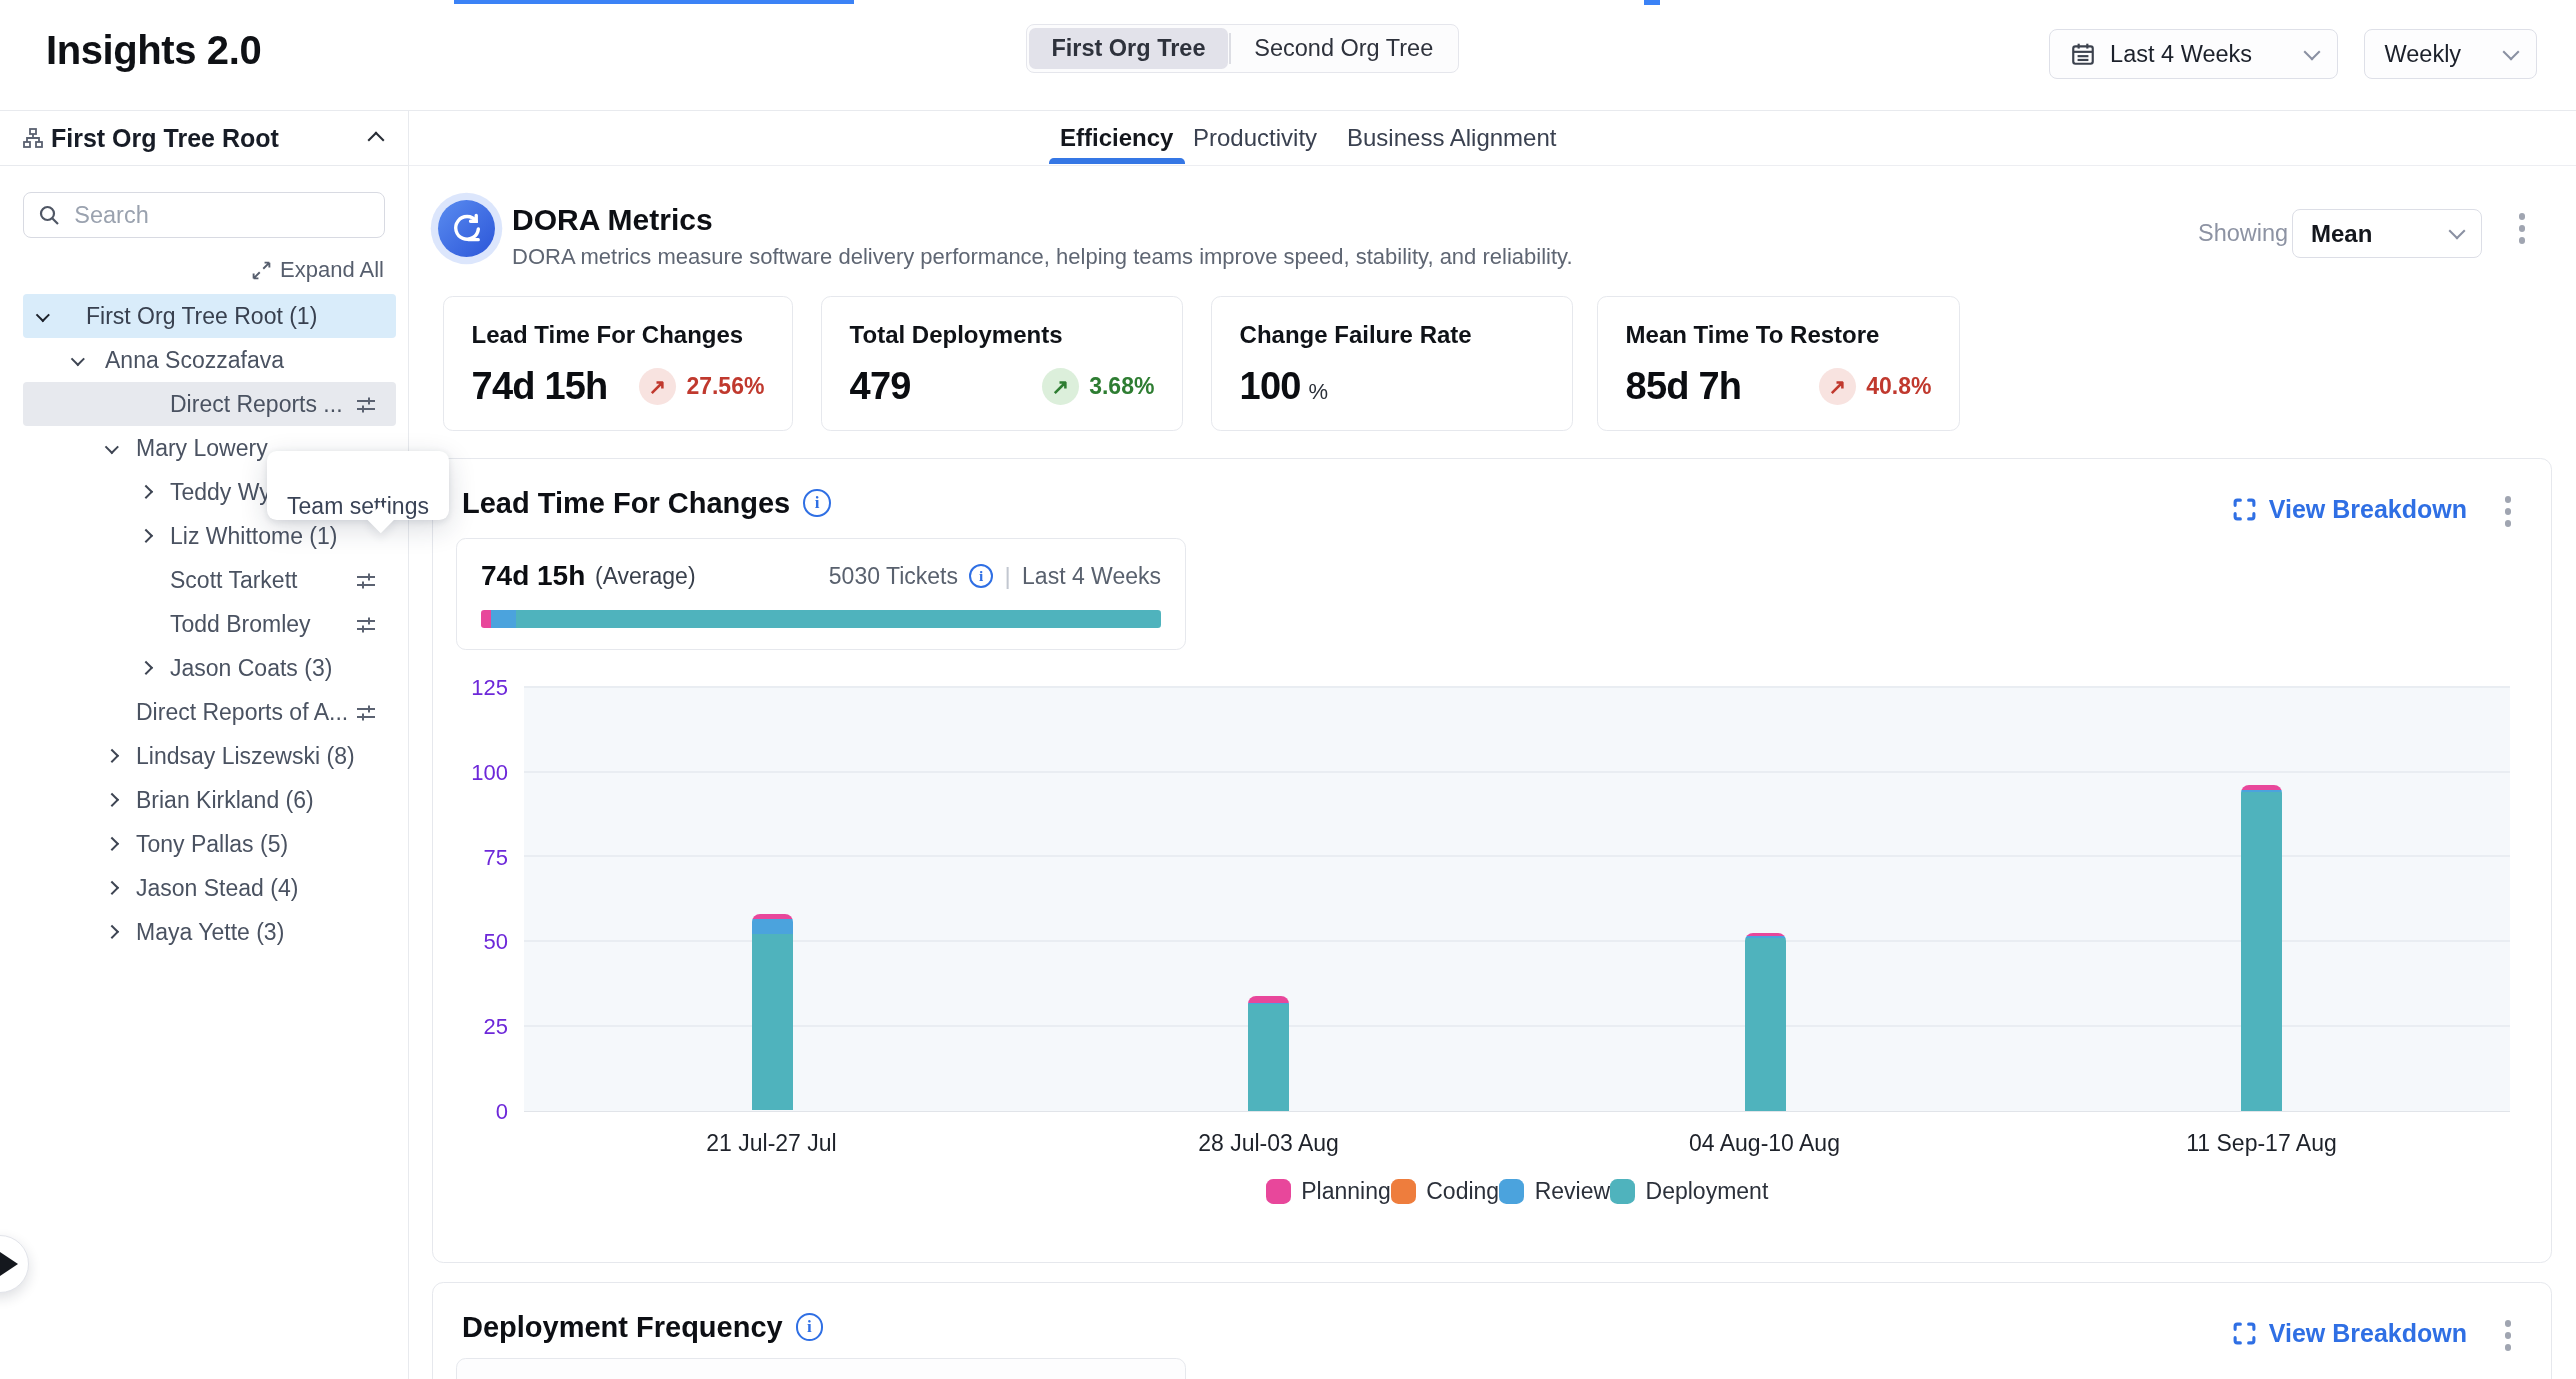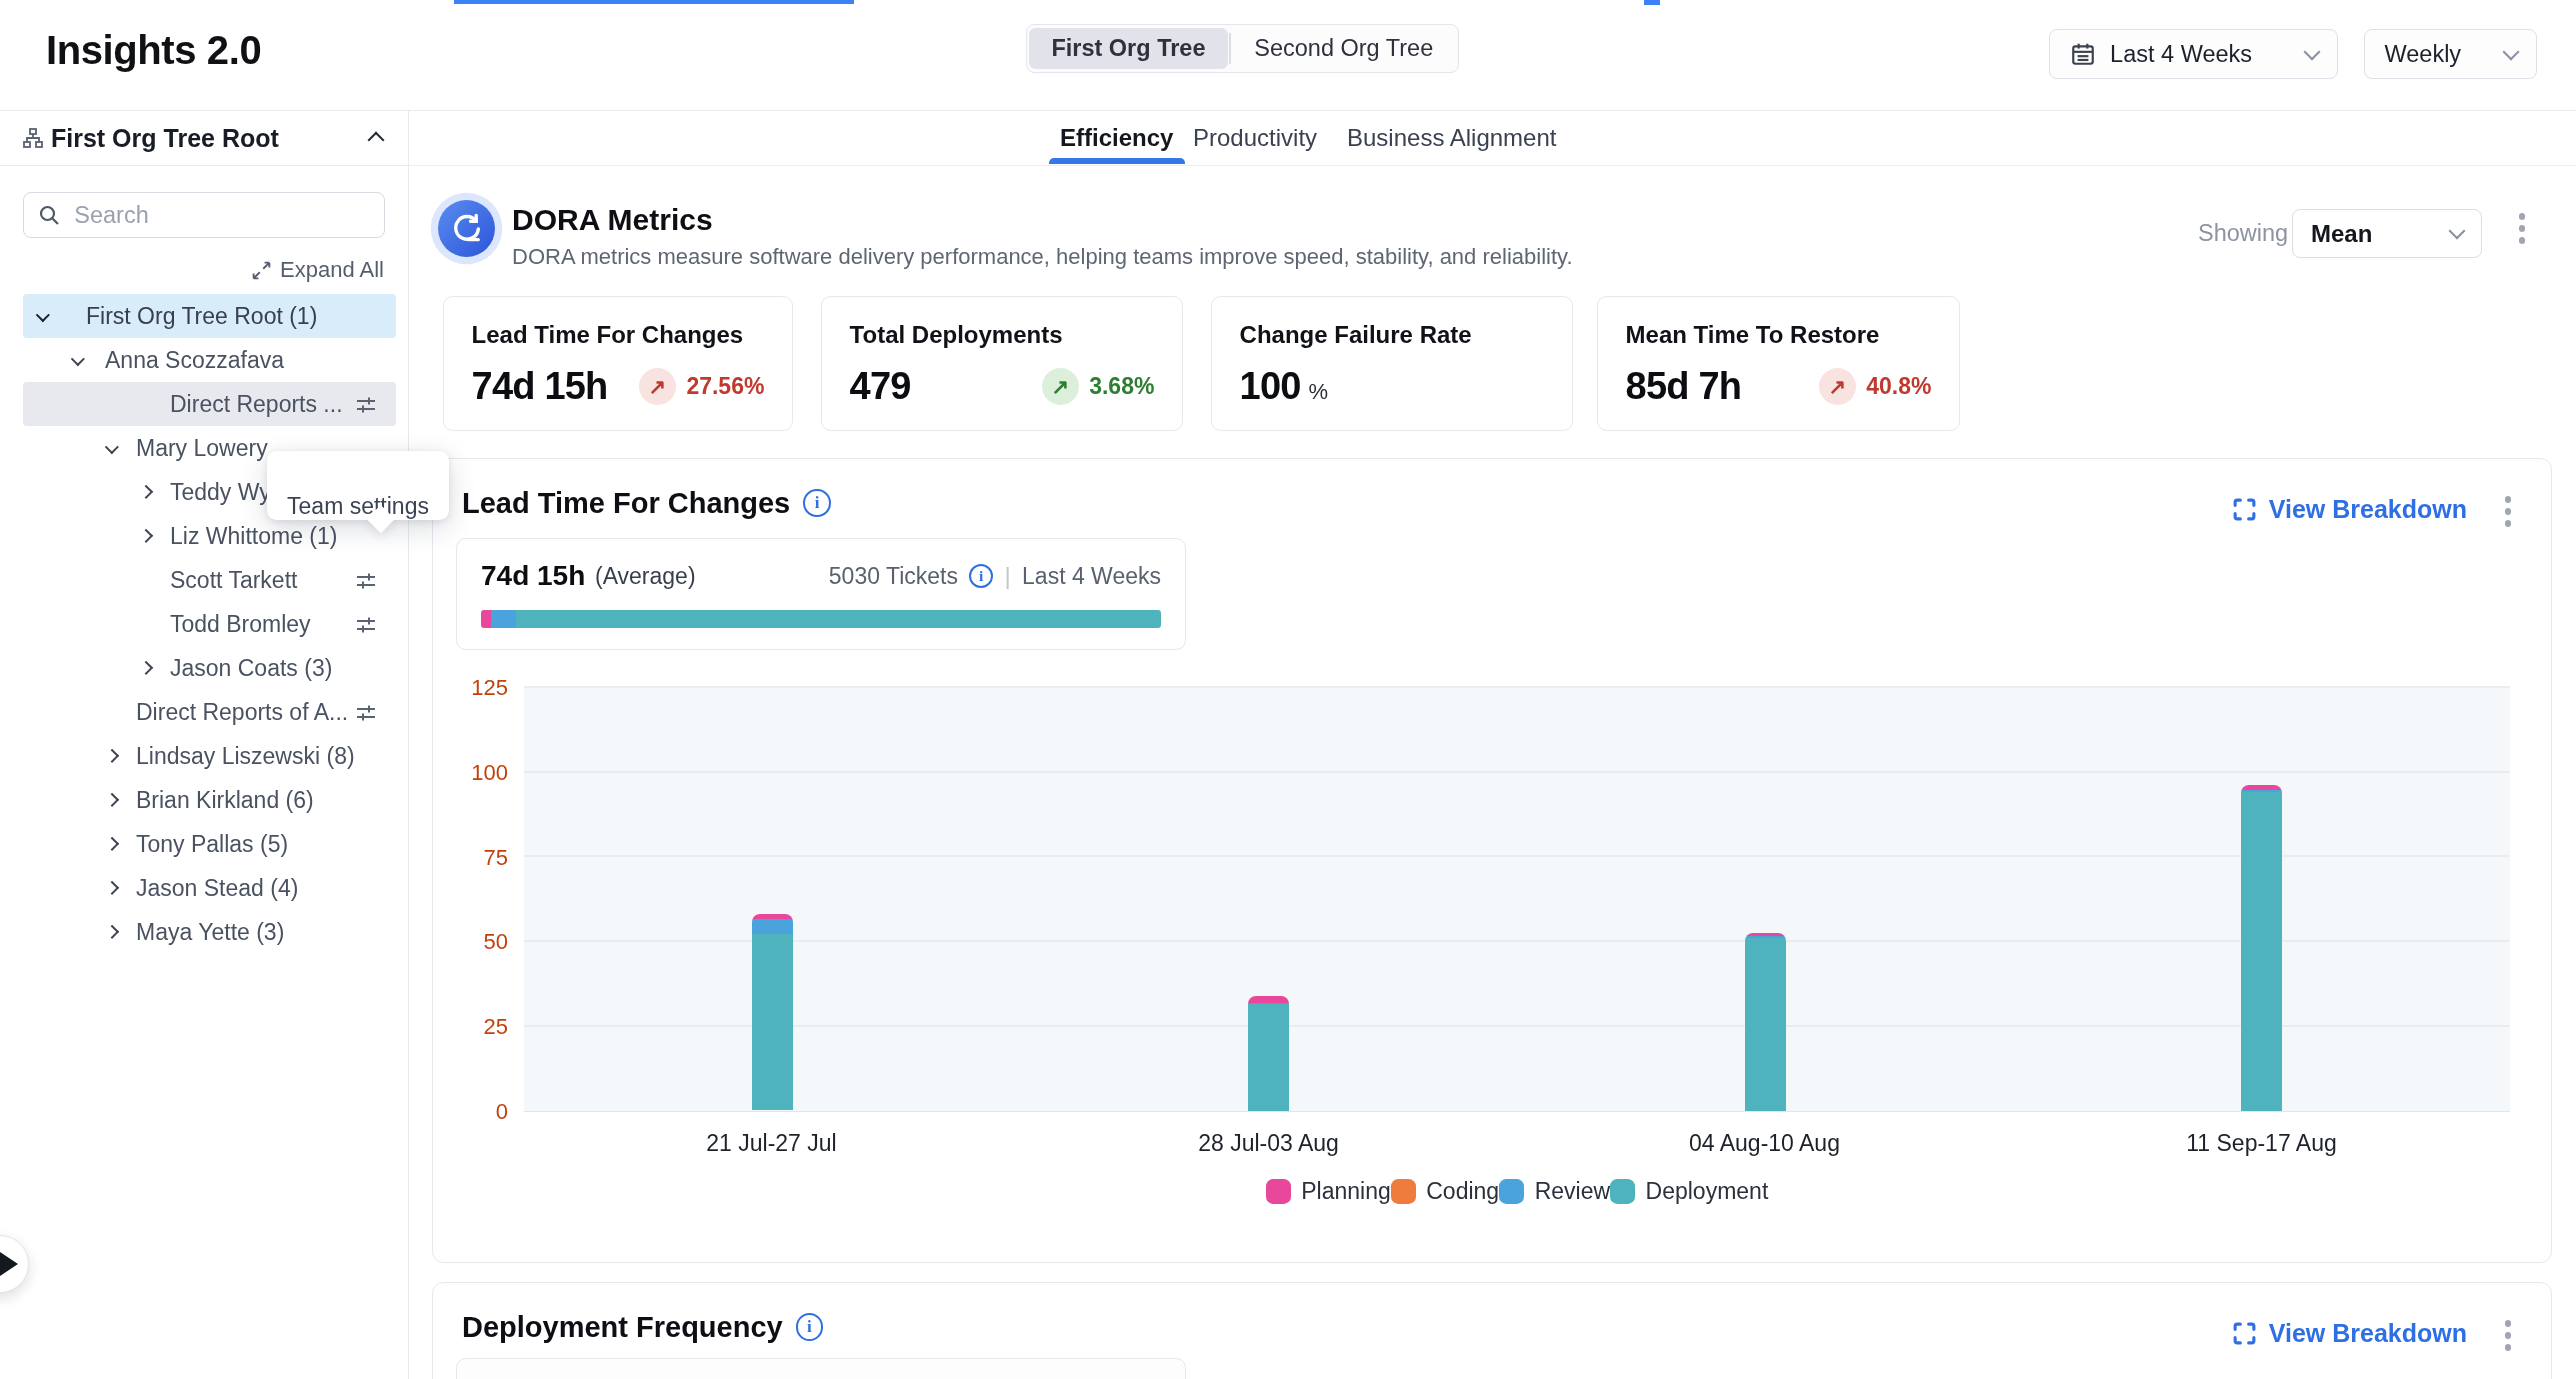--- a/index.html
+++ b/index.html
@@ -95,21 +95,21 @@
   .stats-suffix { font-size:23px; color:#383f4b; margin-left:9.7px; }
   .stats-right { margin-left:auto; display:flex; align-items:center; gap:11.3px; font-size:23px; color:#59616e; }
   .stats-right .info-icon { width:24px; height:24px; font-size:15.4px; border-width:2px; }
   .stats-divider { color:#c2c7d0; font-size:24px; }
   .progress { margin-top:18px; height:18px; display:flex; border-radius:3.2px; overflow:hidden; }
   .progress i { height:100%; }
   
   .chart { position:absolute; left:0; top:229px; width:2120px; height:567px; }
   .plot { position:absolute; left:91px; top:0; width:1986px; height:424px; background:#f5f8fb; border-bottom:1.6px solid #e1e4e9; }
   .gridline { position:absolute; left:0; right:0; height:1.6px; background:#e9edf2; }
-  .ytick { position:absolute; width:75px; text-align:right; font-size:22px; color:#c2410c; left:0; }
+  .ytick { position:absolute; width:75px; text-align:right; font-size:22px; color:#6d28d9; left:0; }
   .bar { position:absolute; bottom:0; width:41px; border-radius:8px 8px 0 0; overflow:hidden; display:flex; flex-direction:column; }
   .bar i { width:100%; }
   .xlabel { position:absolute; top:442px; width:259px; text-align:center; font-size:23px; color:#1e222a; }
   .legend { position:absolute; left:91px; top:490px; width:1986px; display:flex; justify-content:center; }
   .legend-item { display:flex; align-items:center; gap:10.5px; font-size:23px; color:#2b303a; }
   .legend-swatch { width:25px; height:25px; border-radius:7.3px; }
   .ghost-box { position:absolute; left:23px; top:75px; width:730px; height:65px; border:1.6px solid #e6e8ed; border-radius:9.7px; background:#fdfdfe; }
   svg { display:block; }
 </style>
 </head>

